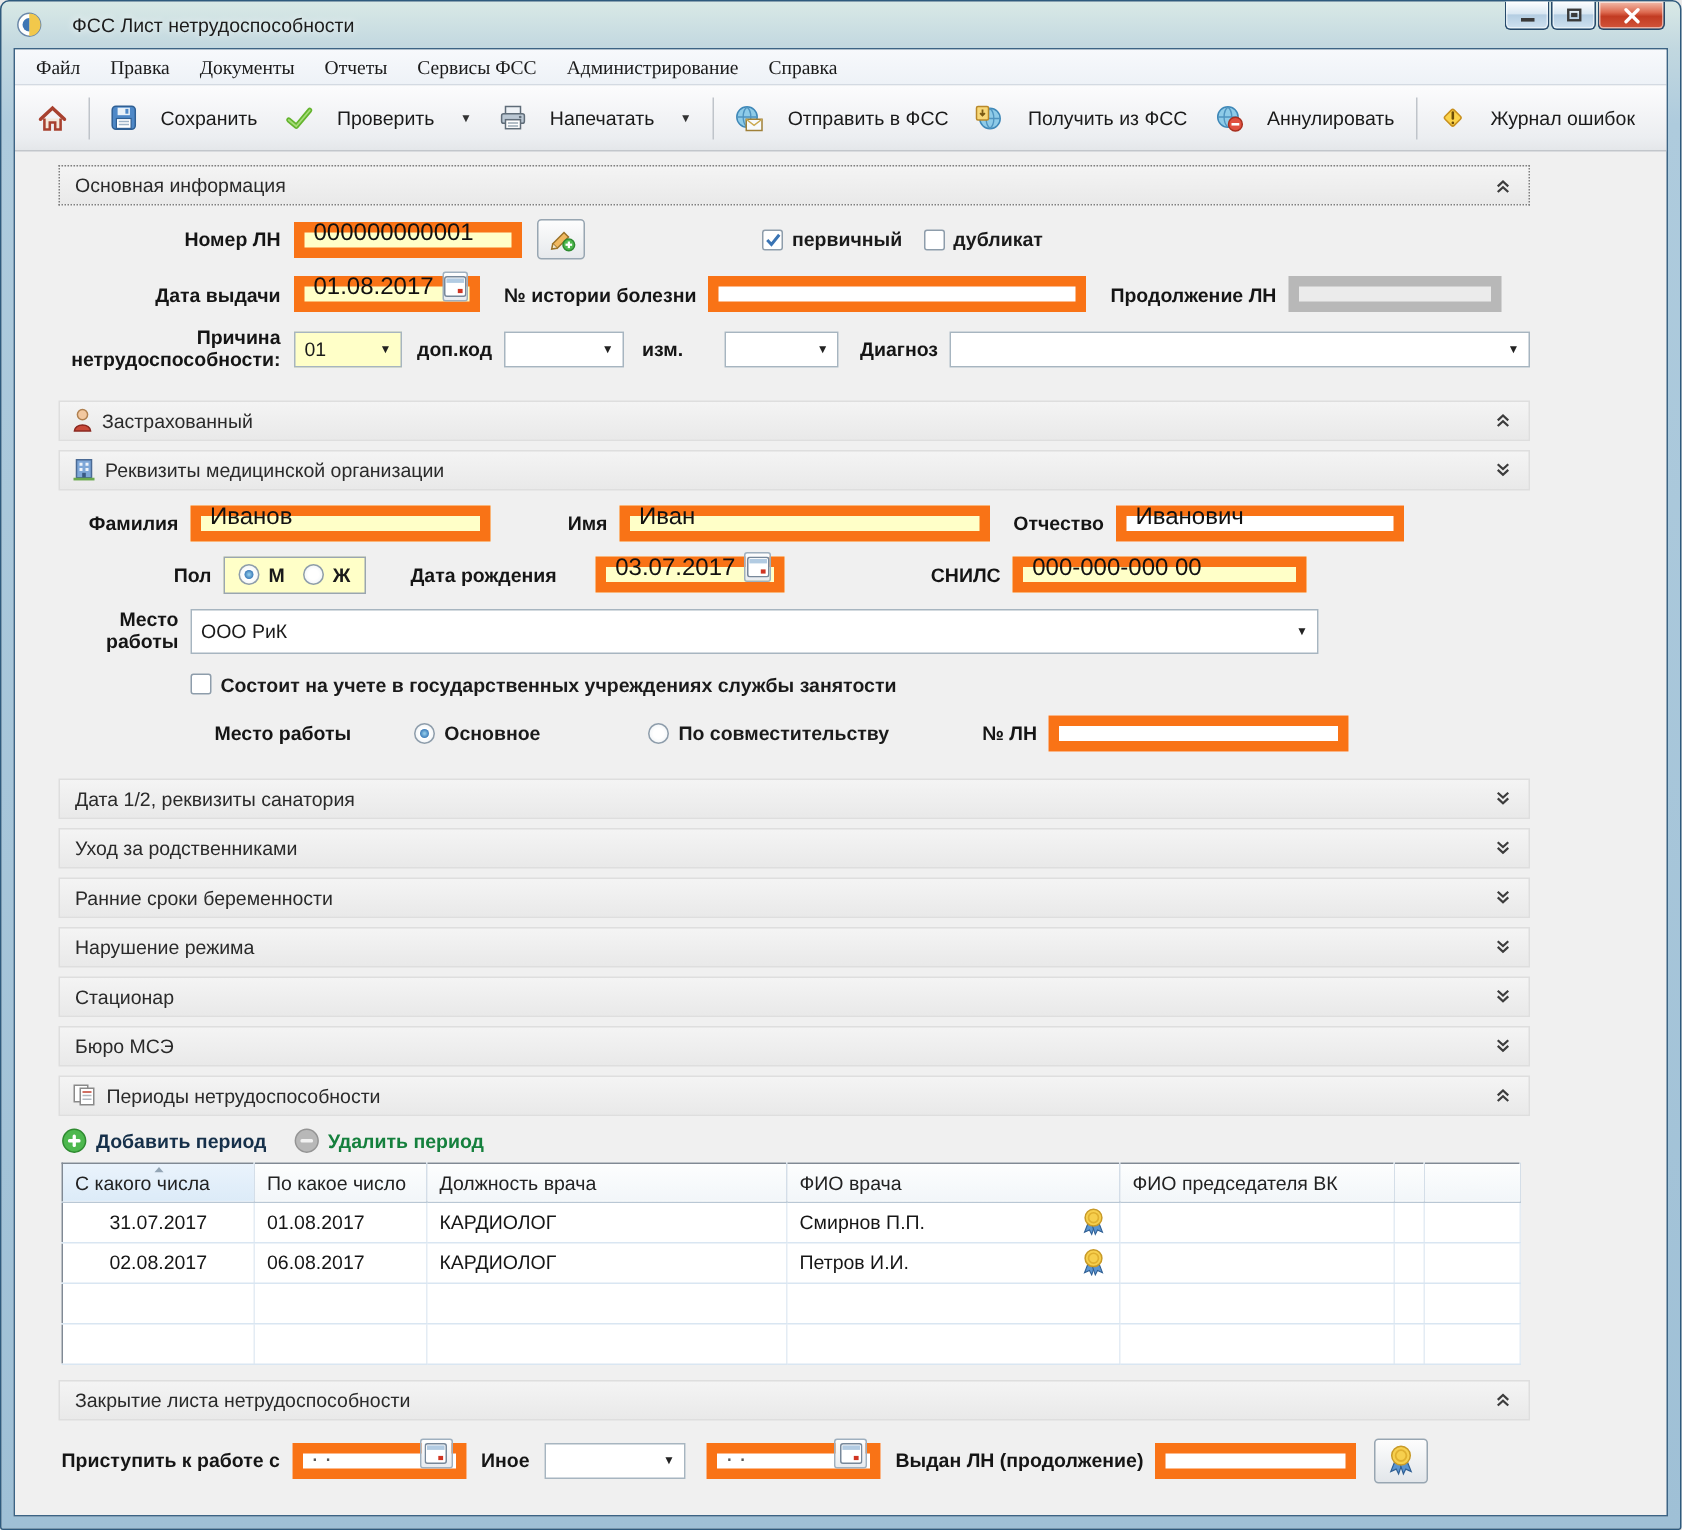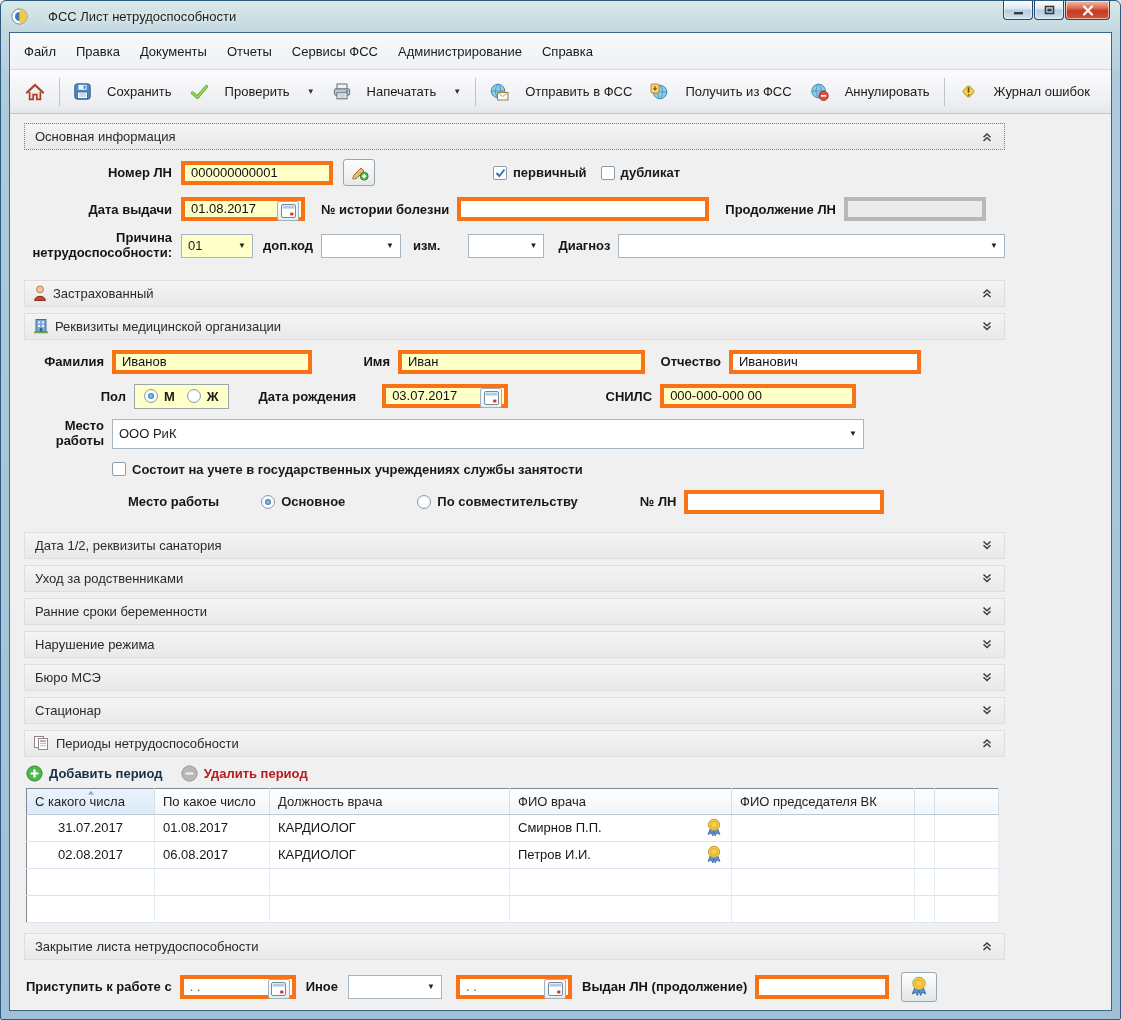--- a/index.html
+++ b/index.html
@@ -15,46 +15,46 @@
   .win-controls { position:absolute; top:0; right:10px; display:flex; gap:1px; }
   .wc { width:30px; height:19px; border:1px solid #27496a; border-top:none; border-radius:0 0 4px 4px;
     background:linear-gradient(#fdfeff 0%,#d9e7f2 45%,#b4cde2 50%,#cfe2f0 100%);
     display:flex; align-items:center; justify-content:center; box-shadow:inset 0 0 0 1px rgba(255,255,255,.55); }
   .wc.close { width:45px; background:linear-gradient(#f3bfae 0%,#dd6a50 40%,#c23b22 55%,#d2543a 100%); }
 
   .app-body { height:calc(100% - 31px); background:#f0f0f0; border:1px solid #3c6485;
     display:flex; flex-direction:column; overflow:hidden; }
 
   
-  .menubar { height:37px; background:linear-gradient(#f7f9fc,#eef2f7); border-bottom:1px solid #d4dae2;
-    display:flex; align-items:center; padding-left:4px; flex:none; }
+  .menubar { height:24px; background:linear-gradient(#f7f9fc,#eef2f7); border-bottom:1px solid #d4dae2;
+    display:flex; align-items:center; padding-left:4px; flex:none;font-family:Liberation Serif, serif; }
   .menu-item { padding:4px 10px; cursor:default; }
   .toolbar { height:44px; background:linear-gradient(#fcfcfd,#eceef1 80%,#e4e7ea);
     border-bottom:1px solid #c2c6cb; display:flex; align-items:center; padding:0 6px; flex:none; }
   .tbtn { display:flex; align-items:center; gap:16px; padding:6px 8px; border:1px solid transparent; border-radius:3px; }
   .tsep { width:1px; height:28px; background:#bfc4ca; margin:0 5px; }
   .drop-arrow { font-size:8px; color:#333; margin-left:1px; }
 
   
   .client { flex:1; padding:9px 0 0 14px; }
-  .form { width:981px; }
+  .form { width:981px;margin-left:15px; }
 
   .sec-header { height:27px; background:linear-gradient(#f4f4f4,#e9e9e9); border:1px solid #dedede;
     display:flex; align-items:center; padding:0 8px; margin-top:6px; color:#2a2a2a; }
   .sec-header.focused { border:1px dotted #7f7f7f; }
   .sec-header .sec-title { flex:1; margin-left:6px; }
   .sec-header .sec-title.noicon { margin-left:2px; }
   .sec-chevron { width:18px; height:18px; display:flex; align-items:center; justify-content:center; cursor:pointer; }
 
   .row { display:flex; align-items:center; }
   .lbl { font-weight:bold; color:#151515; }
   .lbl.r { text-align:right; }
 
-  .field { height:24px; background:#fff; border:4px solid #f97316; display:flex; align-items:flex-start;
-    padding:0 6px; font-size:13px; color:#111; }
+  .field { height:24px; background:#fff; border:7px solid #f97316; display:flex; align-items:flex-end;
+    padding:0 6px; font-size:16px; color:#111; }
   .field.yellow { background:#ffffc8; }
   .field.disabled { background:#ebebeb; border-color:#b8b8b8; }
   .datefield { padding-right:2px; justify-content:space-between; }
   .calbtn { width:22px; height:20px; margin-left:6px; display:flex; align-items:center; justify-content:center;
     background:linear-gradient(#fefefe,#e8ecf0); border:1px solid #9fb0bf; border-radius:2px; }
   .combo { height:24px; background:#fff; border:1px solid #a7b5c0; display:flex; align-items:center;
     justify-content:space-between; padding:0 6px; }
   .combo.yellow { background:#ffffc8; }
   .combo .arrow { font-size:8px; color:#222; margin-left:4px; }
 
@@ -71,21 +71,21 @@
 
   .iconbtn { width:32px; height:27px; background:linear-gradient(#fdfdfd,#e6e9ec); border:1px solid #98a6b2;
     border-radius:3px; display:flex; align-items:center; justify-content:center; }
 
   .gender-box { height:25px; background:#ffffc8; border:1px solid #9aa6b0; display:flex; align-items:center;
     gap:12px; padding:0 9px; }
 
   
   .link-row { display:flex; align-items:center; gap:18px; margin:8px 0 6px 2px; }
   .linkbtn { display:flex; align-items:center; gap:6px; font-weight:bold; color:#16304a; }
-  .linkbtn.disabled { color:#b91c1c;align-items:center; }
+  .linkbtn.disabled { color:#15803d;align-items:center; }
   table.grid { border-collapse:collapse; table-layout:fixed; width:972px; margin-left:2px;
     background:#fff; border:1px solid #808994; }
   .grid th { height:26px; background:linear-gradient(#fdfefe,#f2f6f9); border-right:1px solid #d4dee8;
     border-bottom:1px solid #b9c7d4; font-weight:normal; text-align:left; padding:0 8px; position:relative; color:#222; }
   .grid th.sorted { background:linear-gradient(#eaf3fc,#dcebf8); }
   .grid th .sort-arrow { position:absolute; top:1px; left:50%; transform:translateX(-50%); }
   .grid td { height:27px; border-right:1px solid #e4ecf4; border-bottom:1px solid #d9e6f2; padding:0 8px;
     color:#161616; background:#fff; }
   .grid td.c { text-align:center; }
   .grid td .cellwrap { display:flex; align-items:center; justify-content:space-between; }
@@ -455,29 +455,29 @@
         </div>
         <div class="sec-header">
           <span class="sec-title noicon">Нарушение режима</span>
           <span class="sec-chevron">
               <svg width="12" height="12">
                 <path d="M2.5 2.5 L6 5.7 L9.5 2.5 M2.5 6.3 L6 9.5 L9.5 6.3" fill="none" stroke="#3c3c3c" stroke-width="1.5"></path>
               </svg>
             </span>
         </div>
         <div class="sec-header">
-          <span class="sec-title noicon">Бюро МСЭ</span>
+          <span class="sec-title noicon">Стационар</span>
           <span class="sec-chevron">
               <svg width="12" height="12">
                 <path d="M2.5 2.5 L6 5.7 L9.5 2.5 M2.5 6.3 L6 9.5 L9.5 6.3" fill="none" stroke="#3c3c3c" stroke-width="1.5"></path>
               </svg>
             </span>
         </div>
         <div class="sec-header">
-          <span class="sec-title noicon">Стационар</span>
+          <span class="sec-title noicon">Бюро МСЭ</span>
           <span class="sec-chevron">
               <svg width="12" height="12">
                 <path d="M2.5 2.5 L6 5.7 L9.5 2.5 M2.5 6.3 L6 9.5 L9.5 6.3" fill="none" stroke="#3c3c3c" stroke-width="1.5"></path>
               </svg>
             </span>
         </div>
 
         <div class="sec-header">
           <span>
             <svg width="17" height="16">

